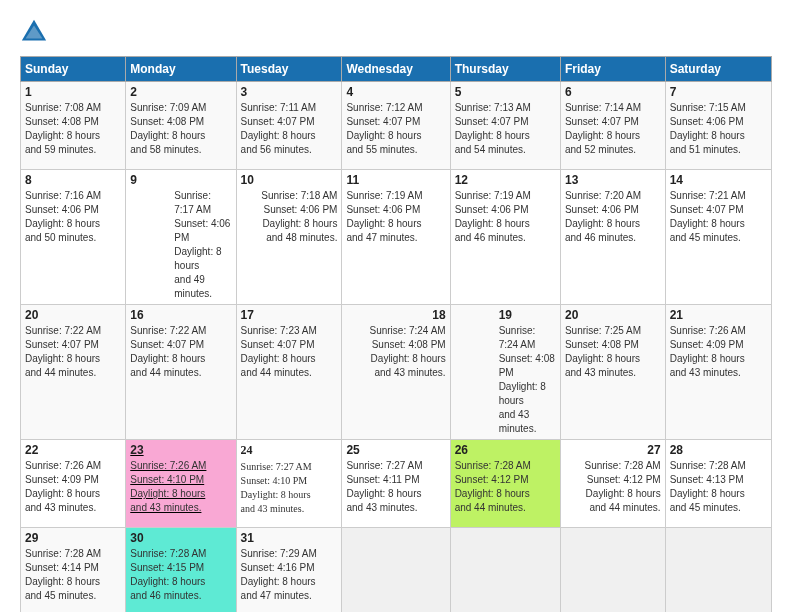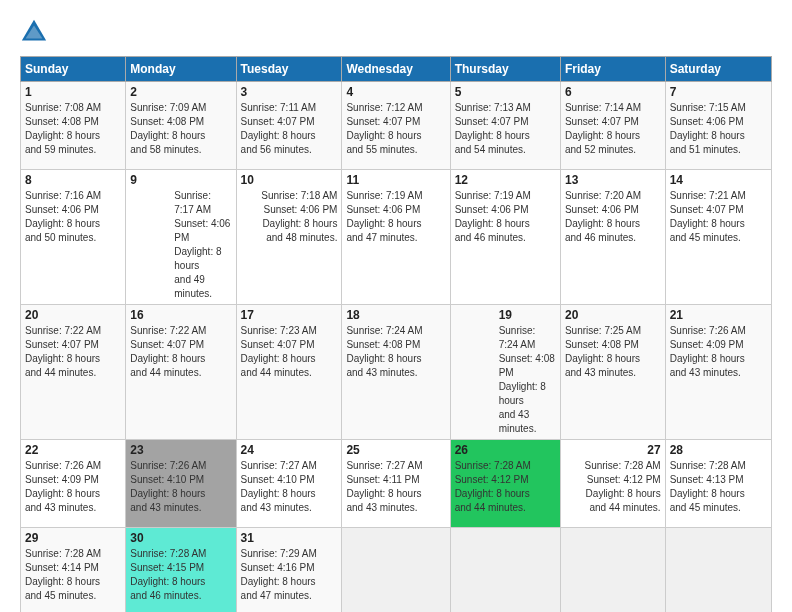--- a/index.html
+++ b/index.html
@@ -258,21 +258,21 @@
 Daylight: 8 hours
 and 44 minutes.</div>
           </td>
           <td style="background: rgb(249, 249, 249);">
             <span class="day-num">17</span>
             <div class="day-info" style="white-space: pre-line;">Sunrise: 7:23 AM
 Sunset: 4:07 PM
 Daylight: 8 hours
 and 44 minutes.</div>
           </td>
-          <td style="background: rgb(249, 249, 249);">
+          <td style="background: rgb(249, 249, 249); text-align: right;">
             <span class="day-num">18</span>
             <div class="day-info" style="white-space: pre-line;">Sunrise: 7:24 AM
 Sunset: 4:08 PM
 Daylight: 8 hours
 and 43 minutes.</div>
           </td>
           <td style="background: rgb(249, 249, 249); padding-left: 48px;">
             <span class="day-num">19</span>
             <div class="day-info" style="white-space: pre-line;">Sunrise: 7:24 AM
 Sunset: 4:08 PM
@@ -295,42 +295,42 @@
           </td>
         </tr>
         <tr>
           <td style="background: rgb(255, 255, 255);">
             <span class="day-num">22</span>
             <div class="day-info" style="white-space: pre-line;">Sunrise: 7:26 AM
 Sunset: 4:09 PM
 Daylight: 8 hours
 and 43 minutes.</div>
           </td>
-          <td style="background: #a3a3a3;">
+          <td style="background: #f9a8d4; text-decoration: underline;">
             <span class="day-num">23</span>
             <div class="day-info" style="white-space: pre-line;">Sunrise: 7:26 AM
 Sunset: 4:10 PM
 Daylight: 8 hours
 and 43 minutes.</div>
           </td>
-          <td style="background: rgb(255, 255, 255);">
+          <td style="background: rgb(255, 255, 255); font-family: Liberation Serif, serif;">
             <span class="day-num">24</span>
             <div class="day-info" style="white-space: pre-line;">Sunrise: 7:27 AM
 Sunset: 4:10 PM
 Daylight: 8 hours
 and 43 minutes.</div>
           </td>
           <td style="background: rgb(255, 255, 255);">
             <span class="day-num">25</span>
             <div class="day-info" style="white-space: pre-line;">Sunrise: 7:27 AM
 Sunset: 4:11 PM
 Daylight: 8 hours
 and 43 minutes.</div>
           </td>
-          <td style="background: #22c55e;">
+          <td style="background: #bef264;">
             <span class="day-num">26</span>
             <div class="day-info" style="white-space: pre-line;">Sunrise: 7:28 AM
 Sunset: 4:12 PM
 Daylight: 8 hours
 and 44 minutes.</div>
           </td>
           <td style="background: rgb(255, 255, 255); text-align: right;">
             <span class="day-num">27</span>
             <div class="day-info" style="white-space: pre-line;">Sunrise: 7:28 AM
 Sunset: 4:12 PM

